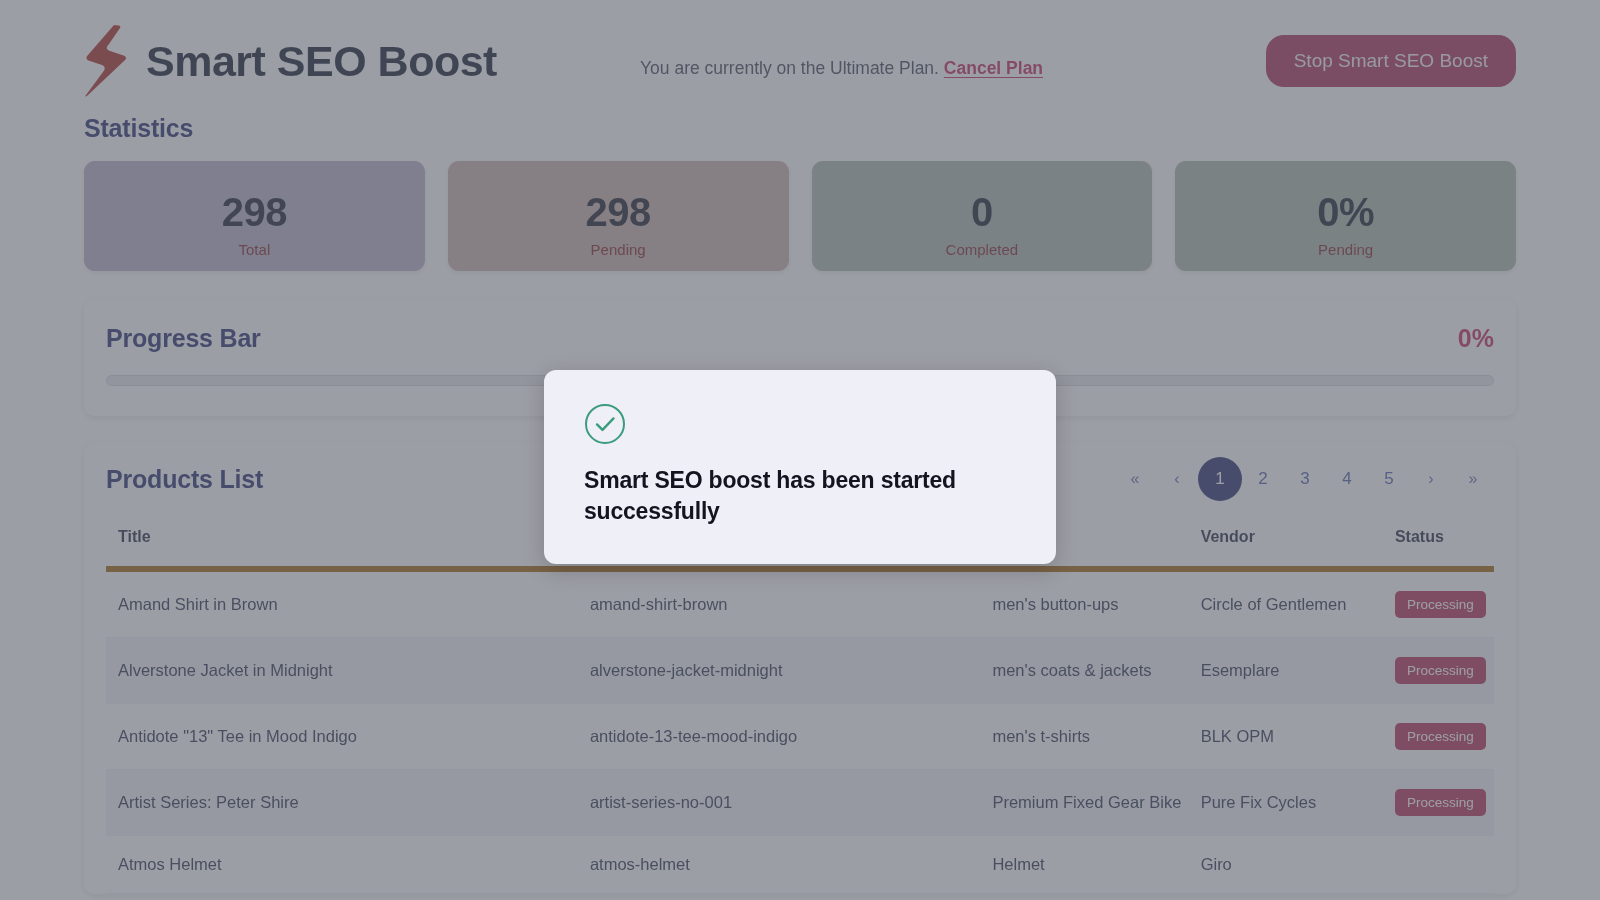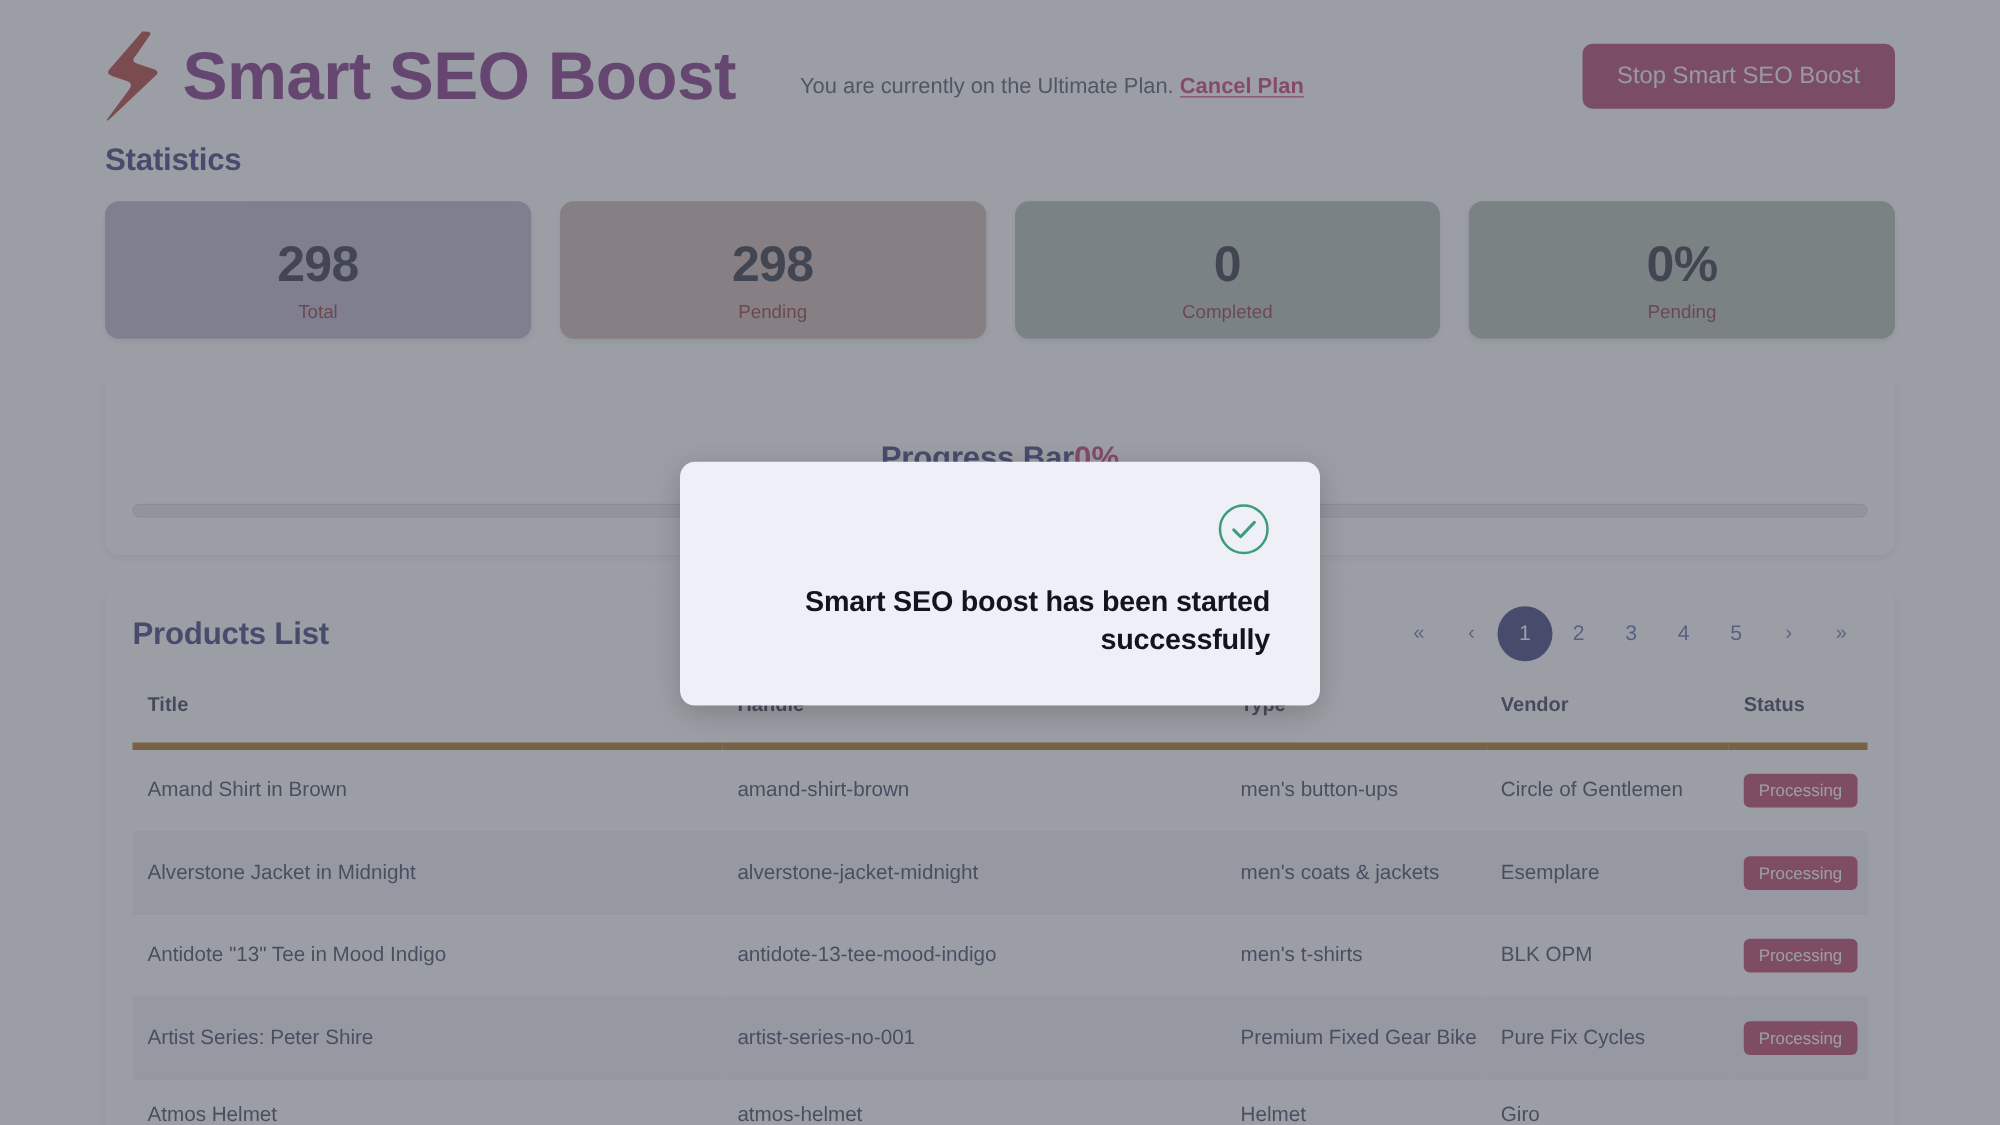--- a/index.html
+++ b/index.html
@@ -32,24 +32,24 @@
     position: relative;
   }
   .brand {
     display: flex;
     align-items: center;
     gap: 16px;
     flex: 0 0 auto;
   }
   .bolt-icon { width: 46px; height: 72px; display: block; }
   .brand-title {
-    font-size: 54px;
+    font-size: 43px;
     font-weight: 700;
     letter-spacing: -0.5px;
-    color: #701a75;
+    color: #0f172a;
     white-space: nowrap;
   }
   .plan-note {
     position: absolute;
     left: 556px;
     top: 36px;
     font-size: 17.5px;
     color: #3c4257;
     white-space: nowrap;
   }
@@ -60,21 +60,21 @@
     text-underline-offset: 3px;
     cursor: pointer;
   }
   .stop-btn {
     position: absolute;
     right: 0;
     top: 13px;
     background: #a52a55;
     color: #f4f2f4;
     border: none;
-    border-radius: 8px;
+    border-radius: 18px;
     font-family: "Liberation Sans", sans-serif;
     font-size: 19px;
     font-weight: 400;
     padding: 0 28px;
     height: 52px;
     cursor: pointer;
     white-space: nowrap;
   }
 
   
@@ -119,22 +119,21 @@
   .panel {
     background: #ffffff;
     border-radius: 11px;
     box-shadow: 0 2px 6px rgba(0,0,0,0.10);
     margin-top: 28px;
   }
   .progress-panel { padding: 25px 22px 30px 22px; }
   .progress-head {
     display: flex;
     align-items: center;
-    justify-content: center;
-    margin-top: 28px;
+    justify-content: space-between;
   }
   .progress-title {
     font-size: 25px;
     font-weight: 700;
     color: #21286b;
     letter-spacing: -0.2px;
   }
   .progress-pct {
     font-size: 25px;
     font-weight: 700;
@@ -246,21 +245,21 @@
   }
   #modal {
     position: absolute;
     left: 50%;
     top: 467px;
     transform: translate(-50%, -50%);
     width: 512px;
     background: #eff0f7;
     border-radius: 12px;
     padding: 33px 40px 38px 40px;
-    text-align: right;
+    text-align: left;
     z-index: 20;
     box-shadow: 0 6px 22px rgba(0,0,0,0.18);
   }
   .check-icon { width: 42px; height: 42px; display: inline-block; }
   .modal-text {
     margin-top: 16px;
     font-size: 23px;
     font-weight: 700;
     color: #121420;
     line-height: 1.33;

